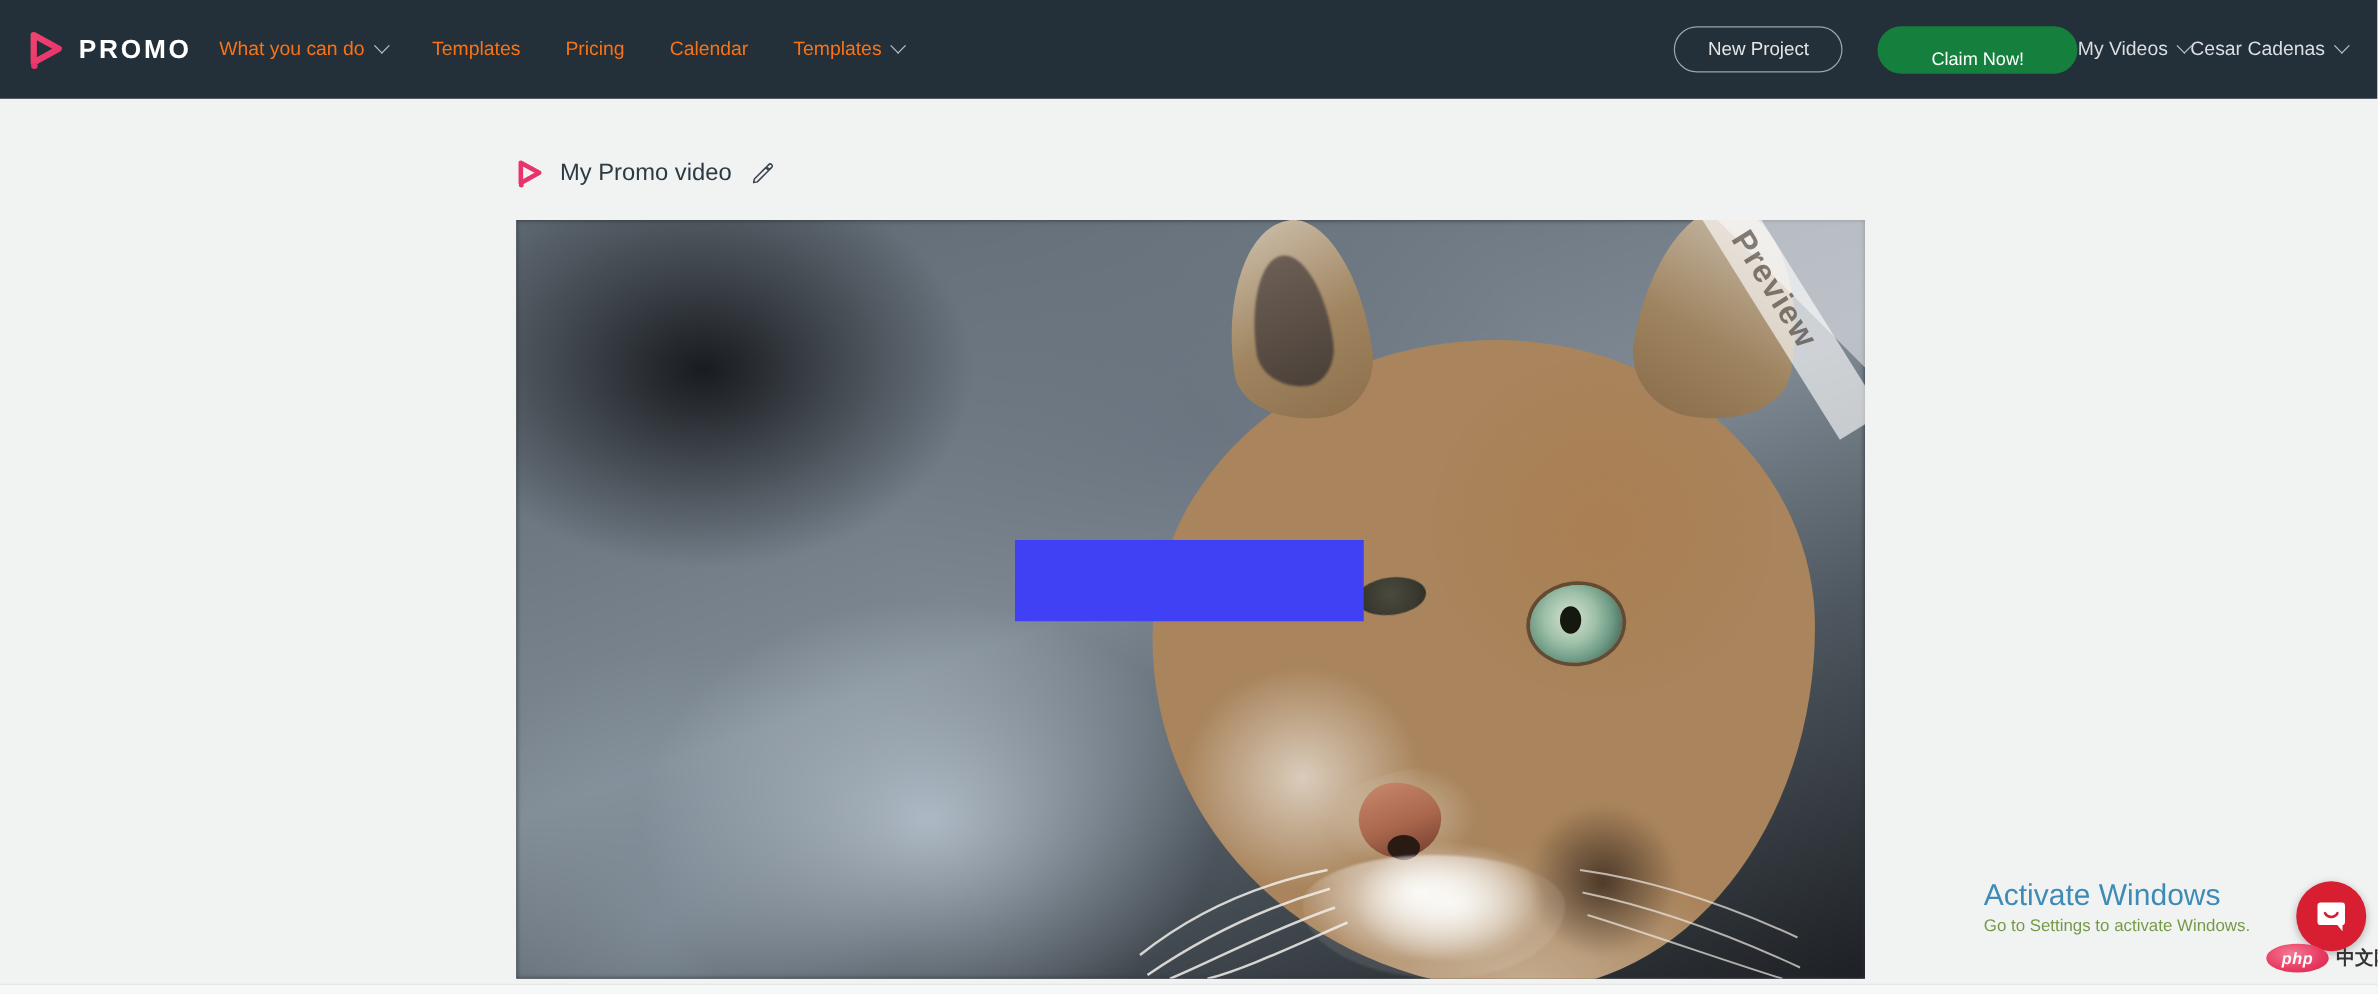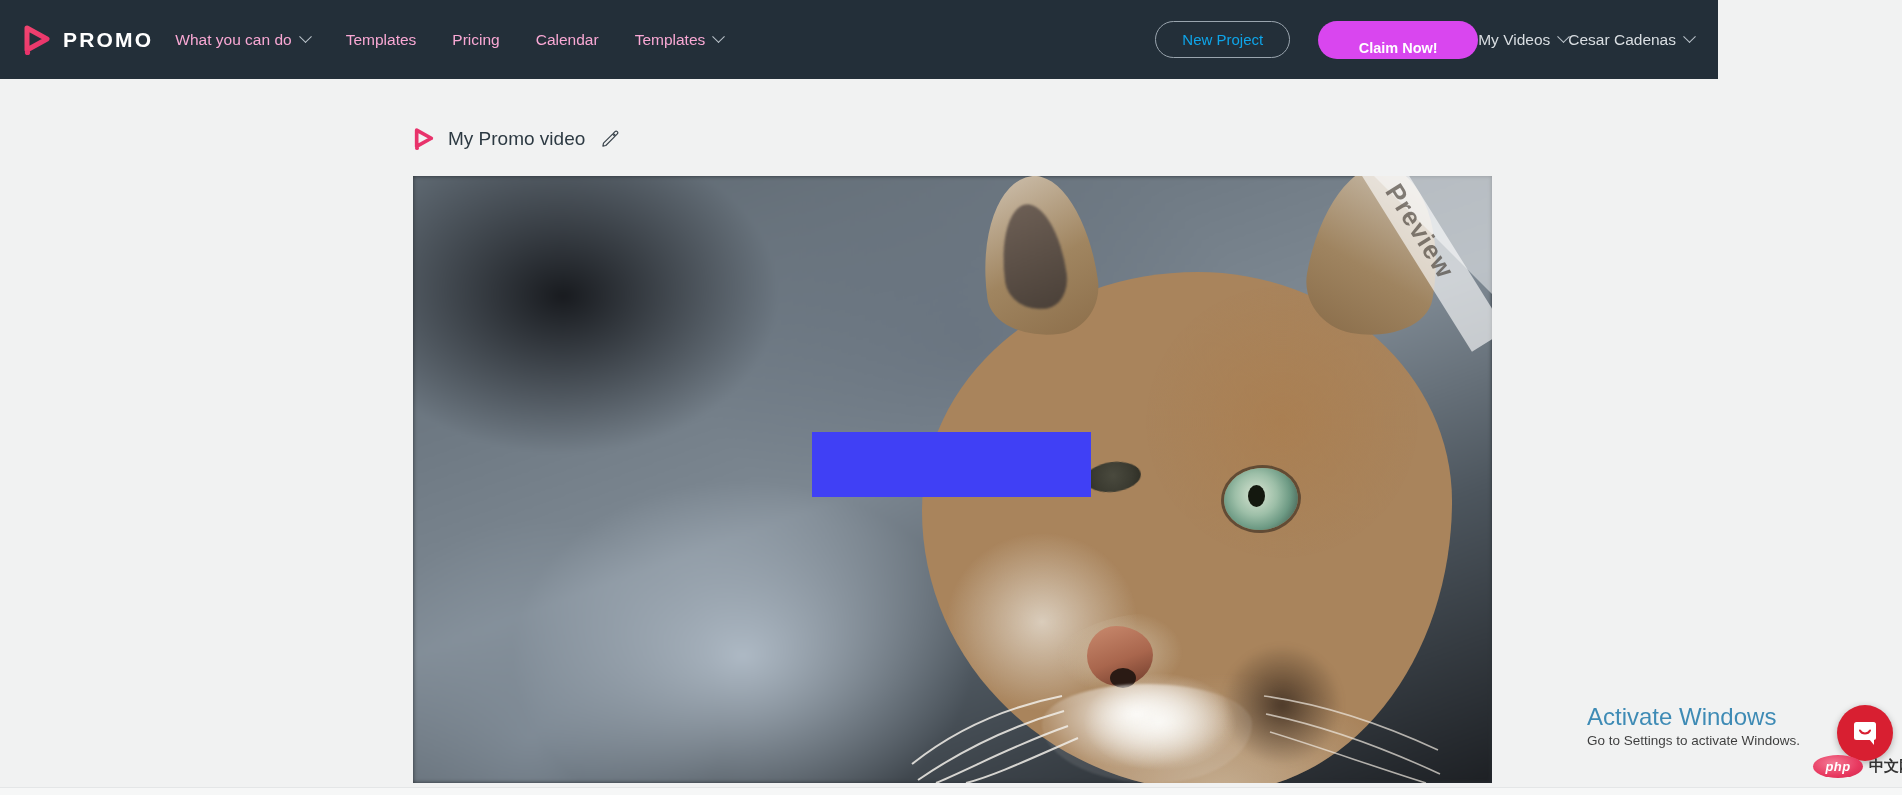--- a/index.html
+++ b/index.html
@@ -14,21 +14,21 @@
   body {
     font-family: "Liberation Sans", sans-serif;
     background: #f1f2f2;
     position: relative;
   }
 
   
   .header {
     position: absolute;
     top: 0; left: 0;
-    width: 1718px;
+    width: 1902px;
     height: 79px;
     background: #232f39;
     display: flex;
     align-items: center;
     z-index: 50;
   }
 
   .brand {
     display: flex;
     align-items: center;
@@ -50,21 +50,21 @@
   }
 
   .nav {
     display: flex;
     align-items: center;
     margin-left: 22px;
   }
   .nav-item {
     display: flex;
     align-items: center;
-    color: #f9a8d4;
+    color: #f97316;
     font-size: 15.5px;
     padding: 8px 0;
     margin-right: 36px;
     cursor: pointer;
     white-space: nowrap;
   }
   .caret {
     display: inline-block;
     margin-left: 9px;
     width: 9px; height: 9px;
@@ -77,40 +77,39 @@
   .header-right {
     margin-left: auto;
     display: flex;
     align-items: center;
     margin-right: 24px;
   }
 
   .btn-outline {
     border: 1px solid #9aa5ae;
     border-radius: 22px;
-    color: #0ea5e9;
+    color: #e5e5e5;
     background: transparent;
     font-size: 15px;
     font-family: inherit;
     padding: 9px 26px;
     cursor: pointer;
     white-space: nowrap;
   }
 
   .btn-claim {
     position: relative;
     margin-left: 28px;
     width: 160px;
     height: 38px;
     border: none;
     border-radius: 20px;
-    background: #d946ef;
+    background: #15803d;
     cursor: pointer;
     overflow: hidden;
-    font-weight: bold;
   }
   .btn-claim .claim-label {
     position: absolute;
     left: 0; right: 0;
     bottom: 3px;
     text-align: center;
     color: #ffffff;
     font-size: 14.5px;
     font-family: inherit;
     white-space: nowrap;
@@ -353,21 +352,21 @@
   .activate-windows {
     position: absolute;
     left: 1587px;
     top: 703px;
     color: #8c9094;
     opacity: 0.75;
     user-select: none;
     pointer-events: none;
   }
   .aw-title { font-size: 24px; font-weight: 400; line-height: 28px; color: #0369a1; }
-  .aw-sub   { font-size: 13.5px; font-weight: 400; line-height: 20px; color: #000000; }
+  .aw-sub   { font-size: 13.5px; font-weight: 400; line-height: 20px; color: #4d7c0f; }
 
   .intercom-bubble {
     position: absolute;
     left: 1837px;
     top: 705px;
     width: 56px; height: 56px;
     border-radius: 50%;
     background: #d81f31;
     display: flex;
     align-items: center;

